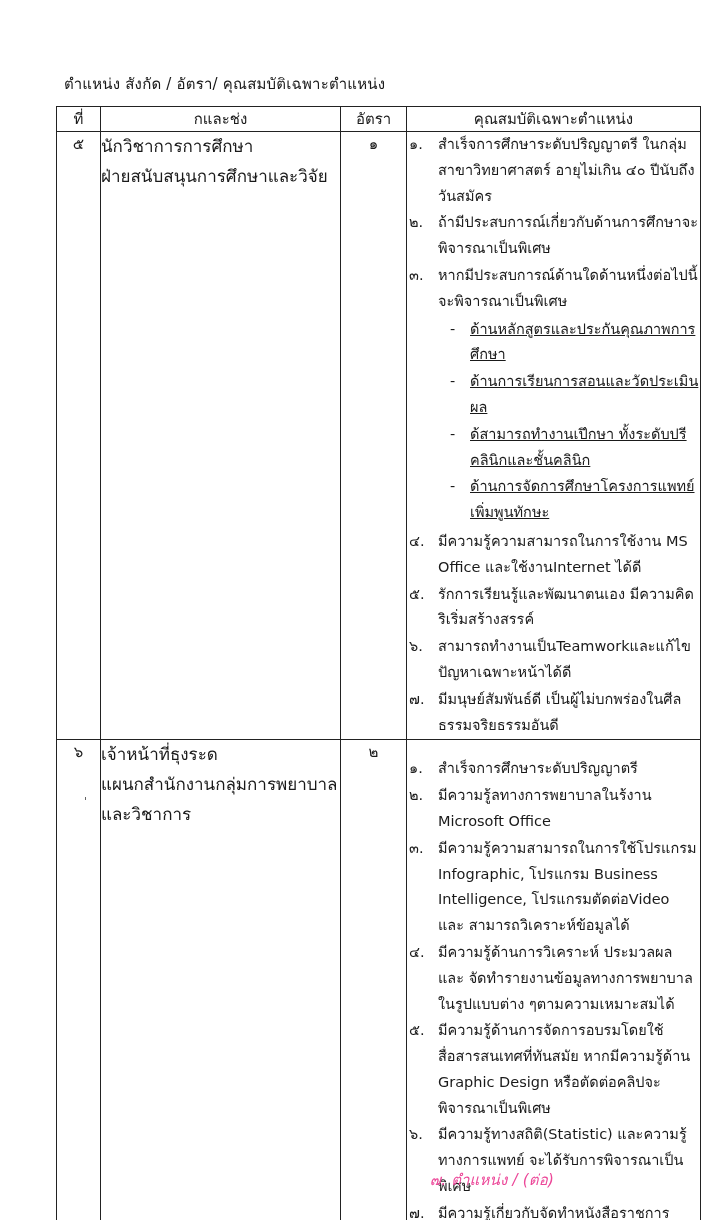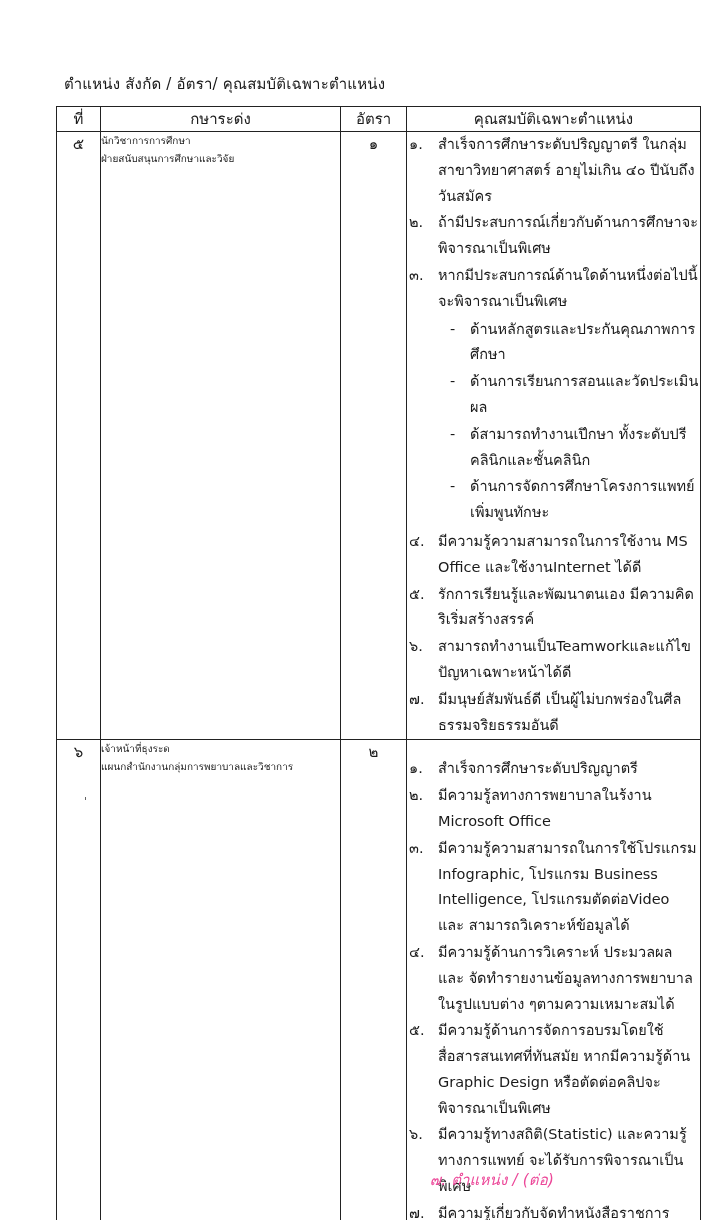--- a/index.html
+++ b/index.html
@@ -50,21 +50,21 @@
   col.c-rate  { width: 66px; }
   col.c-qual  { width: 294px; }
 
   td.cell-no {
     text-align: center;
     vertical-align: middle;
     font-size: 15px;
   }
   td.cell-pos {
     vertical-align: middle;
-    font-size: 10px;
+    font-size: 17px;
     padding: 8px 10px 8px 14px;
     line-height: 1.75;
   }
   td.cell-rate {
     text-align: center;
     vertical-align: middle;
     font-size: 15px;
   }
   td.cell-qual {
     font-size: 14.5px;
@@ -101,20 +101,21 @@
     align-items: flex-start;
     margin-bottom: 1px;
   }
   ul.sub-list > li .dash {
     flex: 0 0 auto;
     width: 20px;
     padding-left: 12px;
   }
   ul.sub-list > li .stxt {
     flex: 1 1 auto;
+    text-decoration: underline;
   }
   .row-two .cell-qual {
     padding-top: 16px;
   }
   .footer-note {
     position: absolute;
     right: 26px;
     bottom: 28px;
     font-size: 15px;
     font-style: italic;
@@ -139,21 +140,21 @@
   <table class="main-table">
     <colgroup>
       <col class="c-no">
       <col class="c-pos">
       <col class="c-rate">
       <col class="c-qual">
     </colgroup>
     <thead>
       <tr>
         <th>ที่</th>
-        <th>กษาระด่ง</th>
+        <th>กและช่ง</th>
         <th>อัตรา</th>
         <th>คุณสมบัติเฉพาะตำแหน่ง</th>
       </tr>
     </thead>
     <tbody>
       <tr class="row-one">
         <td class="cell-no">๕</td>
         <td class="cell-pos">
           <div>นักวิชาการการศึกษา</div>
           <div>ฝ่ายสนับสนุนการศึกษาและวิจัย</div>

